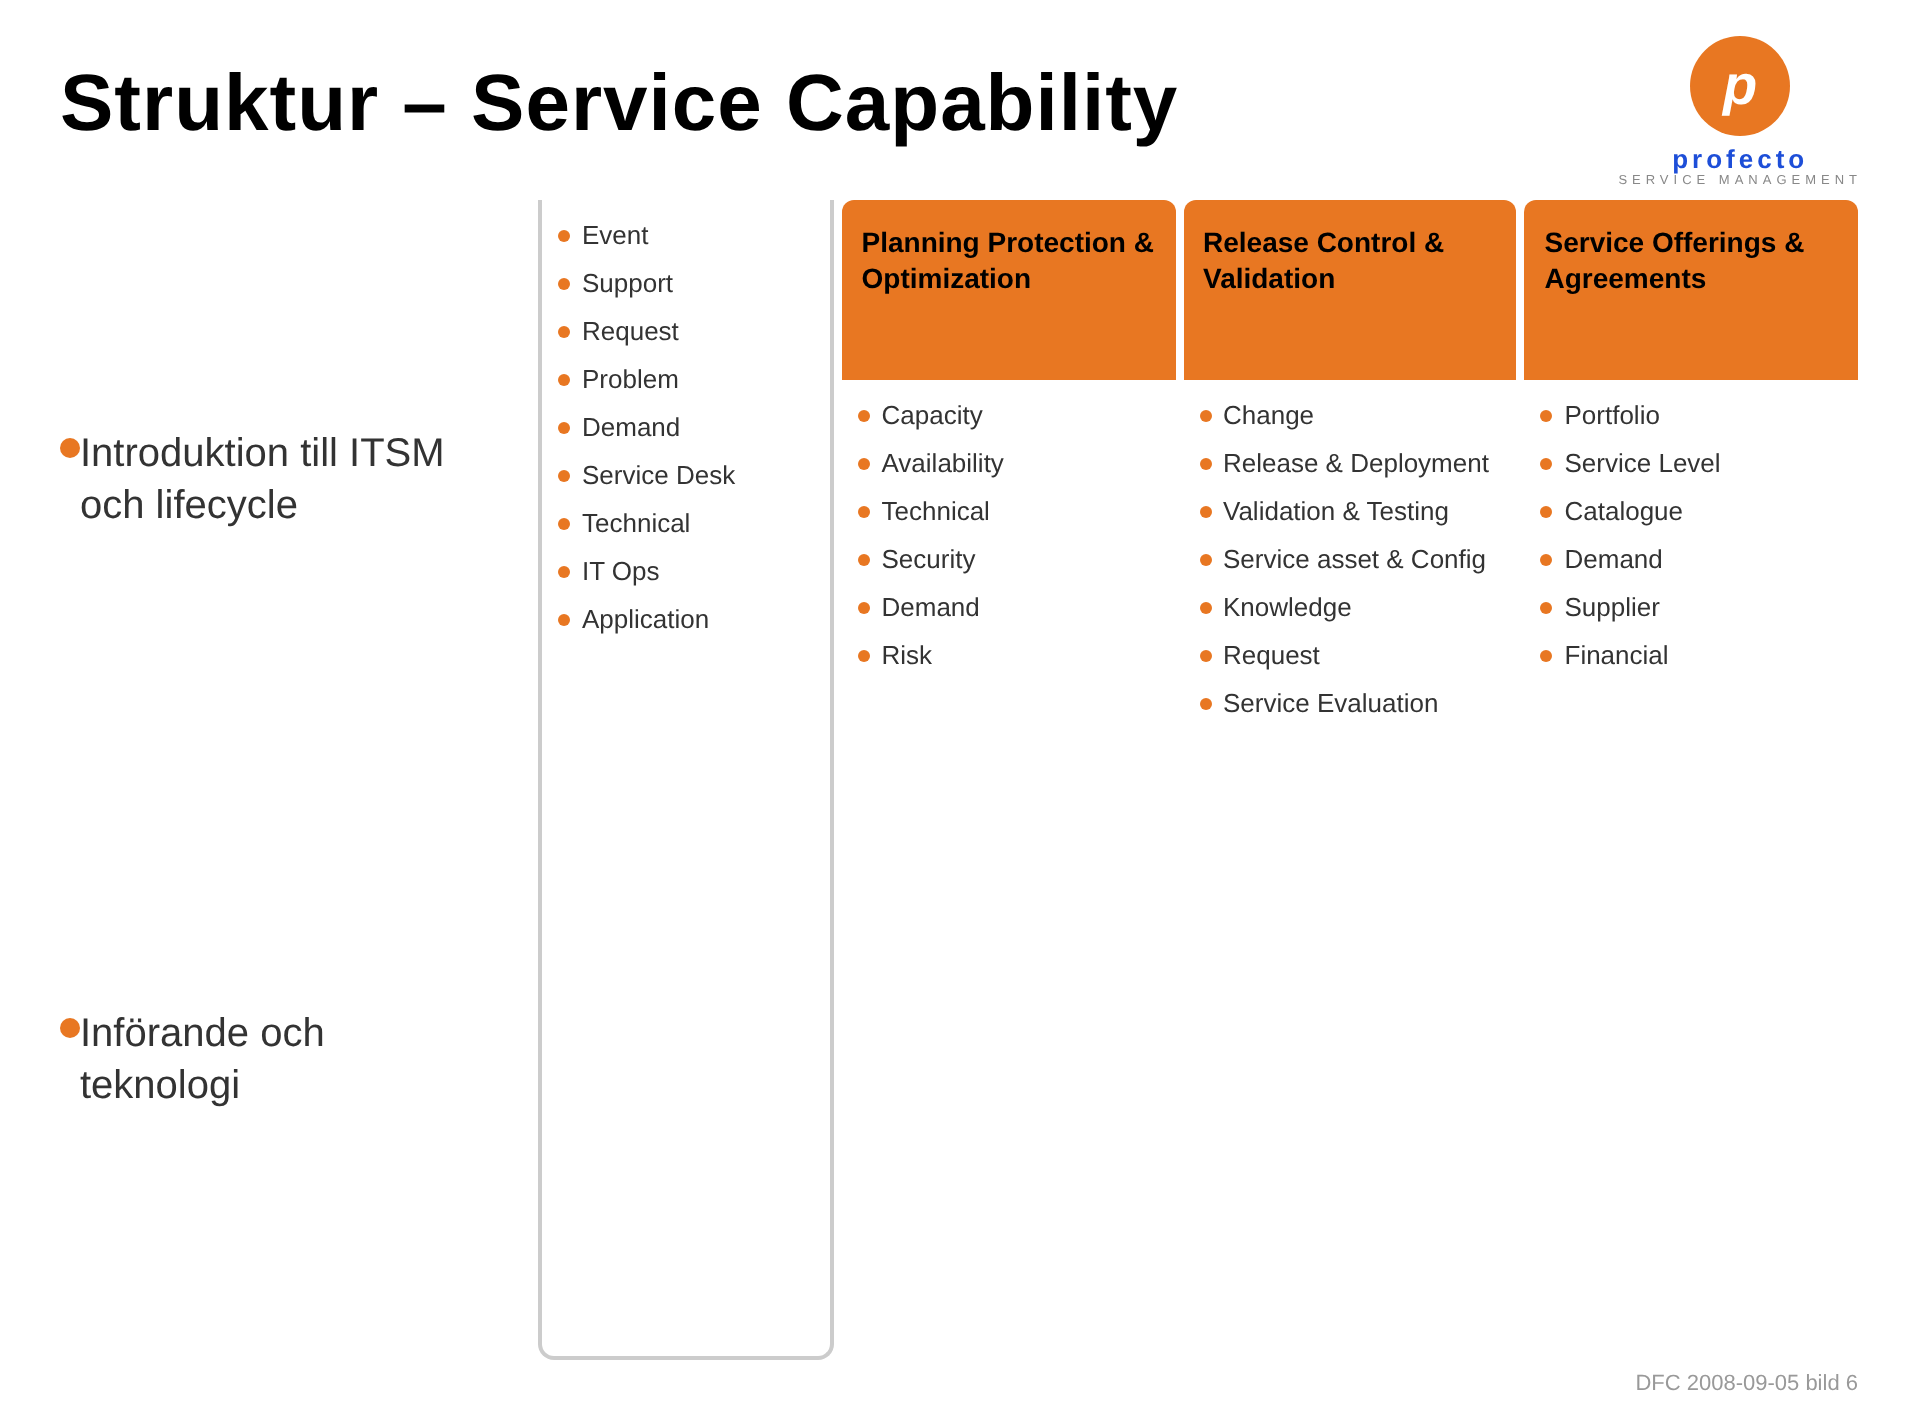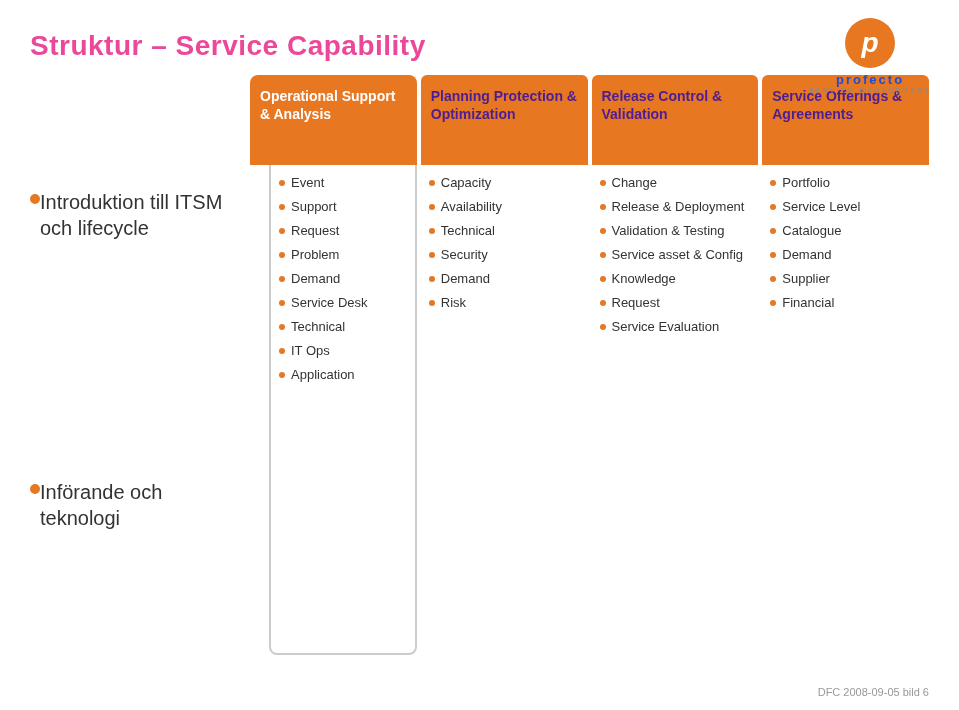--- a/index.html
+++ b/index.html
@@ -15,24 +15,24 @@
     .slide {
       width: 959px;
       height: 710px;
       background: #fff;
       padding: 30px 30px 20px 30px;
       position: relative;
     }
 
     
     .title {
-      font-size: 28px;
+      font-size: 40px;
       font-weight: bold;
-      color: #ec4899;
-      margin-bottom: 13px;
+      color: #000000;
+      margin-bottom: 25px;
       letter-spacing: 0.5px;
     }
 
     
     .content {
       display: flex;
       gap: 0;
       height: 580px;
     }
 
@@ -89,21 +89,21 @@
       font-size: 14px;
       font-weight: bold;
       line-height: 1.3;
       min-height: 90px;
       display: flex;
       align-items: flex-start;
     }
 
     .col-header.orange {
       background: #e87722;
-      color: #4c1d95;
+      color: #000000;
     }
 
     
     .column.highlighted .col-header {
       background: #e87722;
       color: #fff;
       border-radius: 8px 8px 0 0;
     }
 
     .column.highlighted .col-body {
@@ -211,23 +211,20 @@
       </div>
       <div class="bullet-item">
         <div class="bullet-dot"></div>
         <div class="bullet-text">Införande och teknologi</div>
       </div>
     </div>
 
     <div class="right-panel">
 
       <div class="column highlighted">
-        <div class="col-header orange">
-          <span>Operational Support &amp; Analysis</span>
-        </div>
         <div class="col-body" style="border:2px solid #ccc; border-top:none; border-radius:0 0 8px 8px;margin-left:19px;">
           <div class="col-item">
               <div class="col-bullet"></div>
               <span class="col-item-text">Event</span>
             </div>
           <div class="col-item">
               <div class="col-bullet"></div>
               <span class="col-item-text">Support</span>
             </div>
           <div class="col-item">

